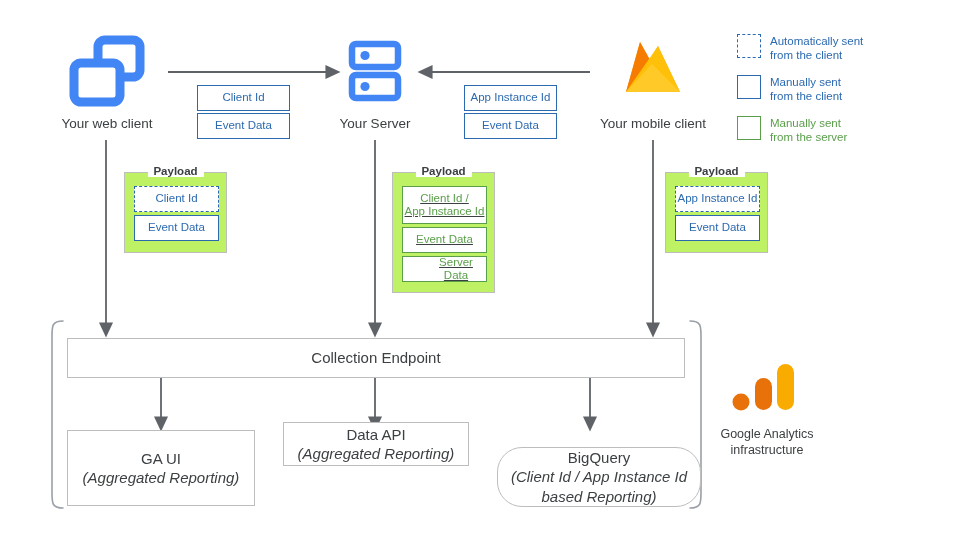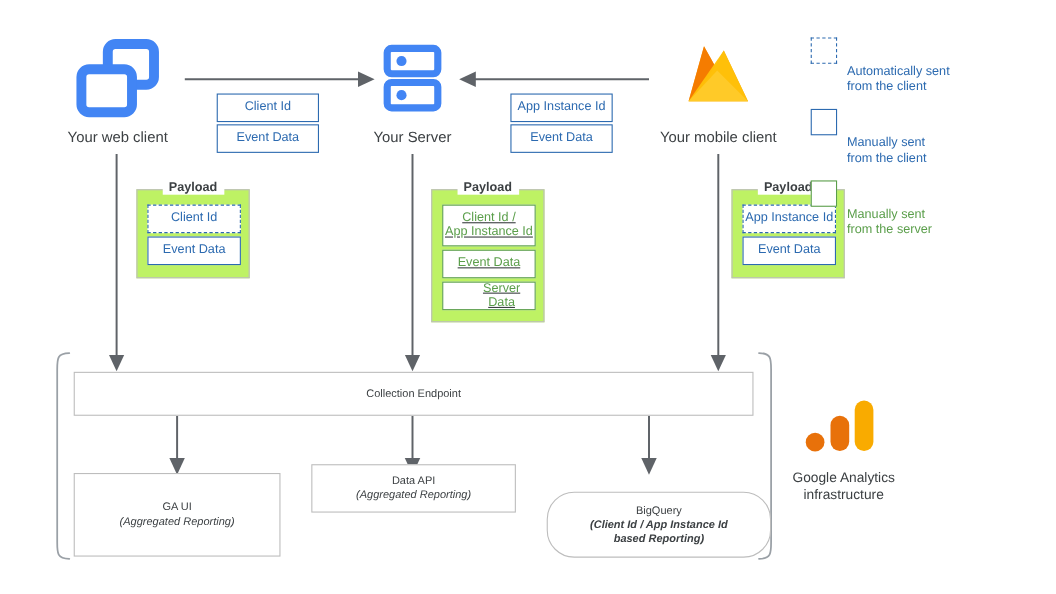--- a/index.html
+++ b/index.html
@@ -14,29 +14,29 @@
   .chip.blue-dash{border:1.4px dashed #2c6ab0;color:#2c6ab0;}
   .chip.green{border:1.4px solid #5a9e4a;color:#5a9e4a;}
   
   .payload{box-sizing:border-box;border:1.1px solid #bdbdbd;background:#bef264;}
   .payload-title{position:absolute;top:-8px;left:50%;transform:translateX(-50%);
         background:#fff;padding:0 6px;font-size:11.5px;font-weight:bold;color:#3c4043;
         white-space:nowrap;}
   
   .gbox{box-sizing:border-box;border:1.1px solid #bdbdbd;background:#fff;
         display:flex;flex-direction:column;align-items:center;justify-content:center;
-        text-align:center;font-size:10px;color:#3c4043;line-height:1.3;}
+        text-align:center;font-size:15px;color:#3c4043;line-height:1.3;}
   .gbox .sub{font-style:italic;}
   
   .legend-row{display:flex;align-items:flex-start;gap:9px;margin-bottom:12px;}
   .sw{width:24px;height:24px;box-sizing:border-box;flex:0 0 auto;background:#fff;}
   .sw.dash{border:1.5px dashed #2c6ab0;}
   .sw.solid-blue{border:1.5px solid #2c6ab0;}
   .sw.solid-green{border:1.5px solid #5a9e4a;}
-  .legend-text{font-size:11.5px;line-height:1.25;white-space:nowrap;margin-top:24px;}
+  .legend-text{font-size:11.5px;line-height:1.25;white-space:nowrap;}
   .legend-text.blue{color:#2c6ab0;}
   .legend-text.green{color:#5a9e4a;}
   svg{overflow:visible;}
 </style>
 </head>
 <body>
 
 <svg class="abs" style="left:0;top:0;width:960px;height:540px;pointer-events:none;">
   <defs>
     <marker id="ah" markerWidth="9" markerHeight="9" refX="4.2" refY="4.5" orient="auto">
@@ -134,21 +134,21 @@
   <span class="sub">(Aggregated Reporting)</span>
 </div>
 
 <div class="abs gbox" style="left:283px;top:422px;width:186px;height:44px;">
   <span>Data API</span>
   <span class="sub">(Aggregated Reporting)</span>
 </div>
 
 <div class="abs gbox" style="left:497px;top:447px;width:204px;height:60px;border-radius:25px;">
   <span>BigQuery</span>
-  <span class="sub" style="white-space:pre-line;font-weight:bold;">(Client Id / App Instance Id
+  <span class="sub" style="white-space:pre-line;">(Client Id / App Instance Id
 based Reporting)</span>
 </div>
 
 <div class="abs" style="left:707px;top:362px;width:120px;text-align:center;">
   <svg width="80" height="58" viewBox="0 0 80 58" style="display:block;margin:0 auto;">
     <rect x="50" y="2" width="17" height="46" rx="8.5" fill="#f9ab00"></rect>
     <rect x="28" y="16" width="17" height="32" rx="8.5" fill="#e8710a"></rect>
     <circle cx="14" cy="40" r="8.5" fill="#e8710a"></circle>
   </svg>
   <div style="font-size:12.5px;font-weight:normal;line-height:1.3;margin-top:6px;">

